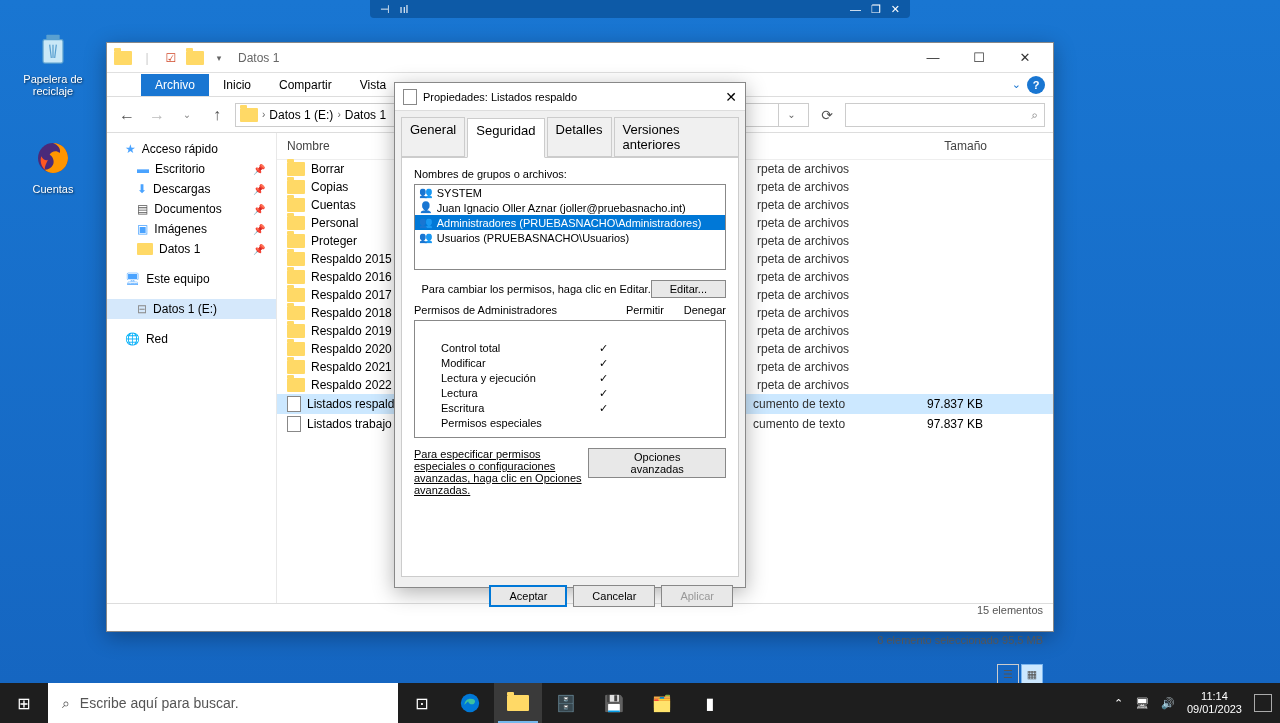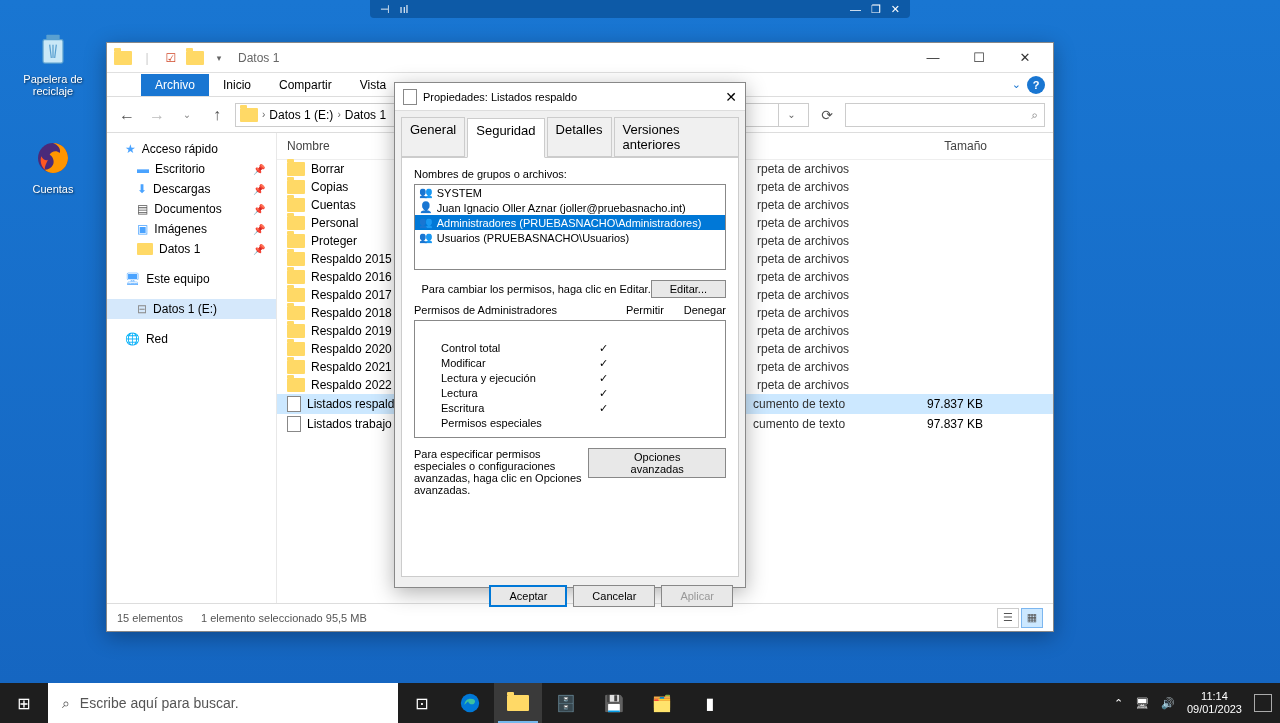--- a/index.html
+++ b/index.html
@@ -57,21 +57,21 @@
 .col-type { width: 140px; }
 .col-size { width: 90px; text-align: right; }
 .f-row { display: flex; align-items: center; padding: 2px 10px; font-size: 12px; }
 .f-row.selected { background: #cce8ff; }
 .f-icon { width: 18px; height: 14px; margin-right: 6px; }
 .f-name { width: 446px; }
 .f-type { width: 140px; color: #333; }
 .f-size { width: 90px; text-align: right; }
 .doc-icon { width: 14px; height: 16px; border: 1px solid #888; background: white; position: relative; }
 
-.status-bar { height: 28px; border-top: 1px solid #ddd; display: flex; align-items: center; padding: 0 10px; font-size: 11px; color: #555; gap: 18px; }
+.status-bar { height: 28px; border-top: 1px solid #ddd; display: flex; align-items: flex-end; padding: 0 10px; font-size: 11px; color: #555; gap: 18px; flex-direction: column; }
 .view-toggle { margin-left: auto; display: flex; gap: 2px; }
 .vt-btn { width: 22px; height: 20px; border: 1px solid #ccc; display: flex; align-items: center; justify-content: center; }
 .vt-btn.active { background: #cce8ff; border-color: #7cb6ef; }
 
 
 .props-dialog { position: absolute; top: 82px; left: 394px; width: 352px; height: 506px; background: #f0f0f0; border: 1px solid #888; box-shadow: 0 5px 20px rgba(0,0,0,0.3); z-index: 50; font-size: 11px; }
 .props-title { height: 28px; background: white; display: flex; align-items: center; padding: 0 8px; border-bottom: 1px solid #ddd; }
 .props-close { margin-left: auto; font-size: 14px; cursor: pointer; }
 .props-tabs { display: flex; padding: 6px 6px 0; gap: 2px; background: #f0f0f0; }
 .p-tab { padding: 4px 8px; border: 1px solid #ccc; background: #f0f0f0; font-size: 13px; }
@@ -83,21 +83,21 @@
 .grp-item { display: flex; align-items: center; gap: 4px; padding: 1px 4px; }
 .grp-item.selected { background: #0078d7; color: white; }
 .edit-row { display: flex; align-items: center; justify-content: flex-end; margin: 10px 0 6px; }
 .edit-btn { padding: 2px 18px; border: 1px solid #888; background: #e8e8e8; font-size: 11px; }
 .perm-header { display: flex; justify-content: space-between; margin-bottom: 4px; }
 .perm-cols { display: flex; gap: 20px; }
 .perm-list { border: 1px solid #888; height: 118px; padding: 20px; }
 .perm-row { display: flex; justify-content: space-between; padding: 1px 6px; }
 .perm-checks { display: flex; gap: 40px; width: 100px; }
 .adv-row { display: flex; justify-content: space-between; align-items: flex-start; margin-top: 10px; }
-.adv-text { width: 180px; }
+.adv-text { width: 180px; text-decoration: underline; }
 .dlg-btns { display: flex; justify-content: flex-end; gap: 6px; padding: 8px 12px; }
 .dlg-btn { padding: 3px 18px; border: 1px solid #888; background: #e8e8e8; font-size: 11px; text-align: right; }
 .dlg-btn.default { border: 2px solid #0078d7; }
 .dlg-btn.disabled { color: #999; }
 
 
 .taskbar { position: absolute; bottom: 0; left: 0; right: 0; height: 40px; background: #1e1e1e; display: flex; align-items: center; }
 .start-btn { width: 48px; height: 40px; display: flex; align-items: center; justify-content: center; color: white; }
 .win-logo { font-size: 16px; }
 .search-bar { height: 40px; flex-basis: 350px; background: white; display: flex; align-items: center; padding: 0 14px; gap: 10px; font-size: 14px; color: #555; }
@@ -332,21 +332,21 @@
             <div class="doc-icon f-icon"></div>
             <div class="f-name">Listados trabajo</div>
             <div class="f-type">cumento de texto</div>
             <div class="f-size">97.837 KB</div>
           </div>
         </div>
     </div>
   </div>
   <div class="status-bar">
     <span>15 elementos</span>
-    <span>1 elemento seleccionado  95,5 MB</span>
+    <span>8 elemento seleccionado  95,5 MB</span>
     <div class="view-toggle">
       <div class="vt-btn">☰</div>
       <div class="vt-btn active">▦</div>
     </div>
   </div>
 </div>
 
 <div class="props-dialog">
   <div class="props-title">
     <div class="doc-icon" style="margin-right:6px"></div>

